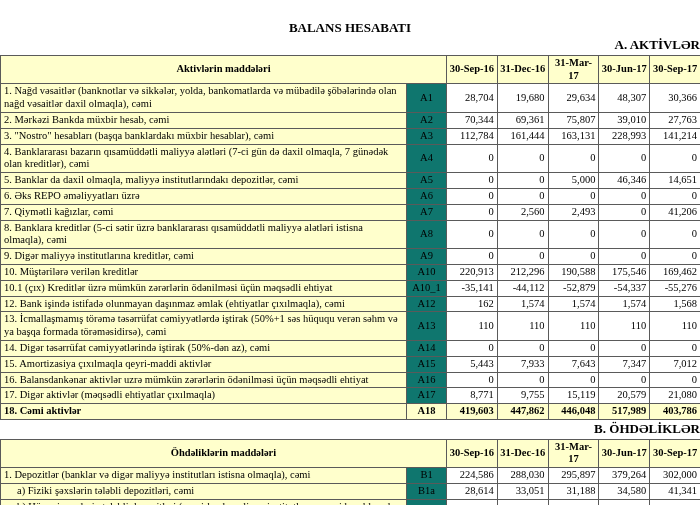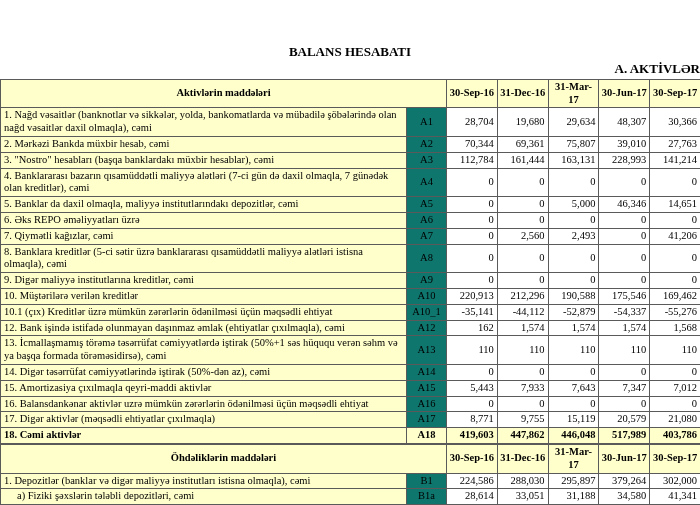--- a/index.html
+++ b/index.html
@@ -8,22 +8,21 @@
     width: 700px;
     font-family: "Liberation Serif", "DejaVu Serif", serif;
     color: #000;
   }
   .page { width: 700px; }
   .title {
     text-align: center;
     font-weight: bold;
     font-size: 13px;
     line-height: 1.25;
-    padding-top: 14px;
-    margin-top: 30px;
+    padding-top: 20px;
   }
   .section-title {
     text-align: right;
     font-weight: bold;
     font-size: 13px;
     line-height: 1.2;
     padding: 1px 0 2px 16px;
   }
   table {
     width: 100%;
@@ -241,20 +240,21 @@
           <td class="code">A18</td>
           <td class="num">419,603</td>
           <td class="num">447,862</td>
           <td class="num">446,048</td>
           <td class="num">517,989</td>
           <td class="num">403,786</td>
         </tr>
       </tbody>
   </table>
 
+  <div class="section-title">B. ÖHDƏLİKLƏR</div>
 
   <table>
     <colgroup>
       <col class="c-label">
         <col class="c-code">
       <col class="c-num">
         <col class="c-num">
         <col class="c-num">
         <col class="c-num">
         <col class="c-num">

